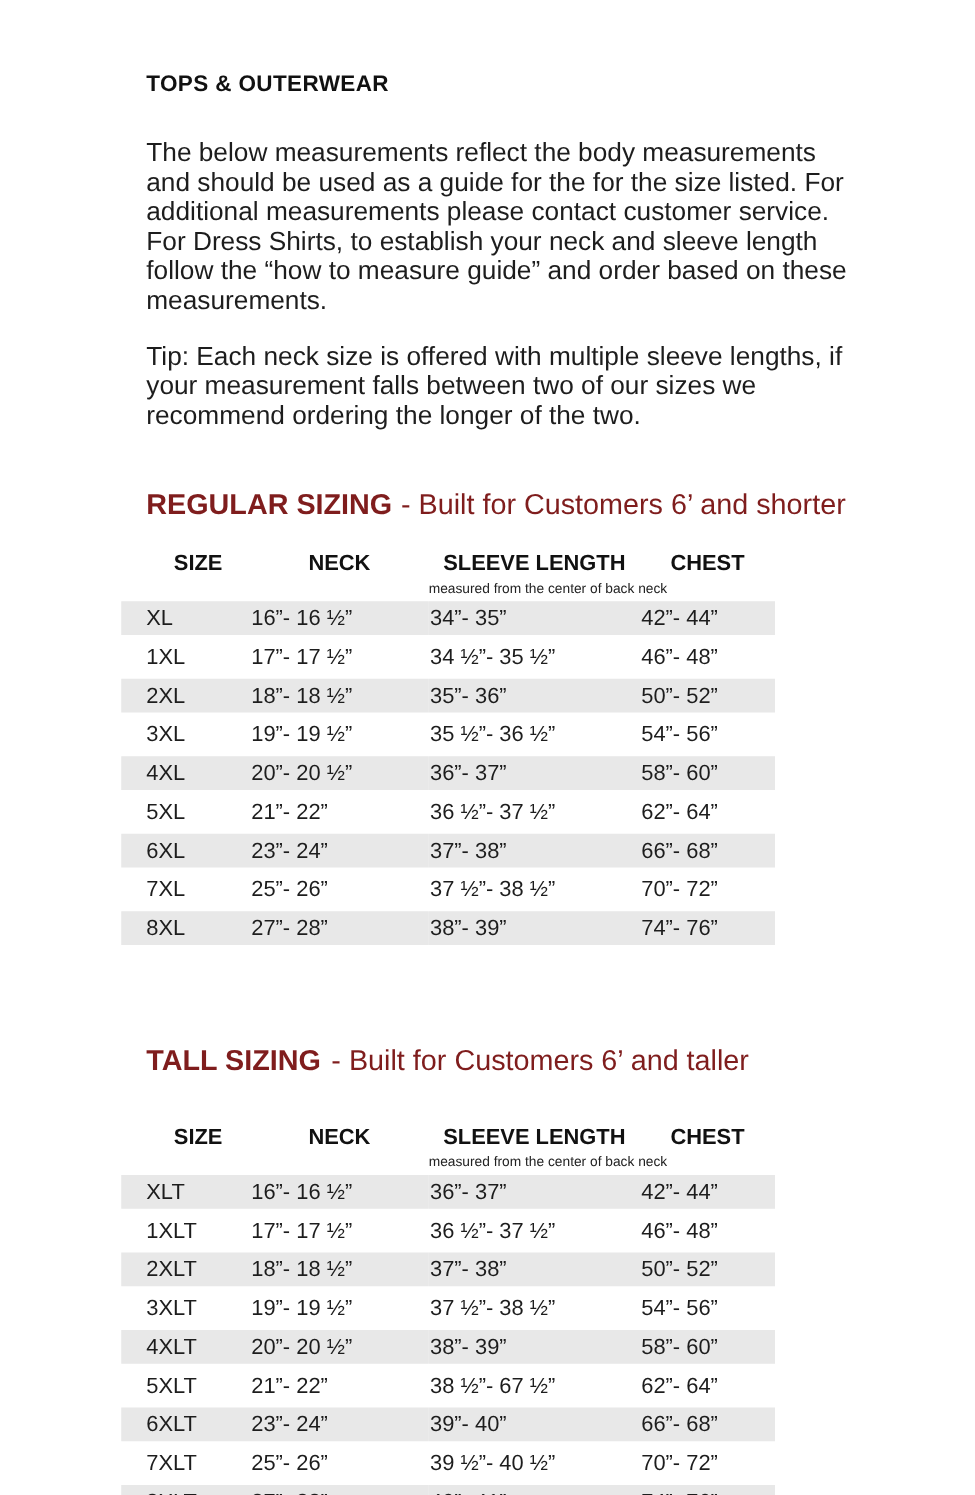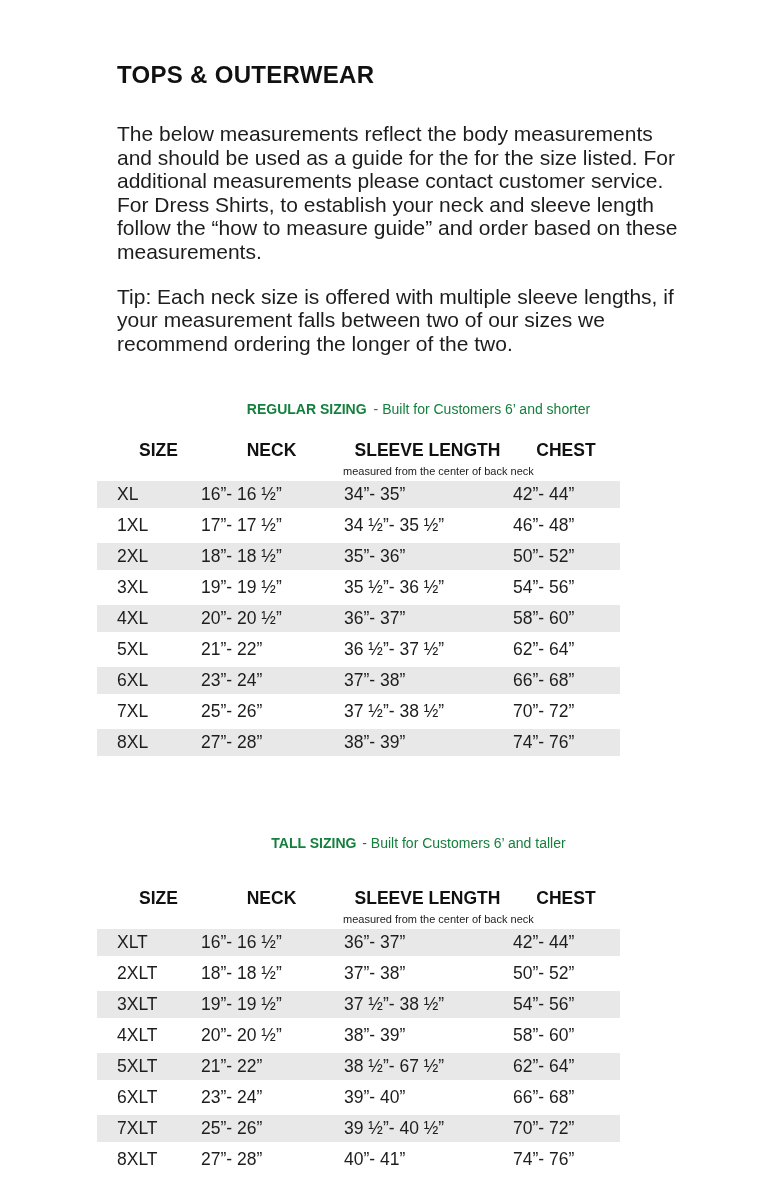--- a/index.html
+++ b/index.html
@@ -6,31 +6,31 @@
   body {
     width: 780px; height: 1196px;
     background: #ffffff;
     color: #1d1d1d;
     font-family: "Liberation Sans", sans-serif;
     overflow: hidden;
   }
   .page { padding: 45px 60px 0 117px; }
 
   .page-title {
-    font-size: 24px; font-weight: 700; color: #111111; letter-spacing: .3px;
+    font-size: 18px; font-weight: 700; color: #111111; letter-spacing: .3px;
   }
   .para {
     margin-top: 33px;
     font-size: 21px; line-height: 23.6px;
     max-width: 566px;
     color: #1d1d1d;
   }
   .para.tip { margin-top: 21px; }
 
-  .section-heading { font-size: 14px; color: #15803d; text-align: center; }
+  .section-heading { font-size: 23px; color: #7f1d1d; }
   .section-heading .bold { font-weight: 700; }
   .section-heading .rest { font-weight: 400; }
   .heading-regular { margin-top: 46px; }
   .heading-regular .rest { margin-left: 7px; }
   .heading-tall { margin-top: 75px; }
   .heading-tall .rest { margin-left: 2px; }
 
   table.size-table {
     border-collapse: separate;
     border-spacing: 0 4px;
@@ -180,20 +180,26 @@
       </tr>
     </thead>
     <tbody>
         <tr>
           <td>XLT</td>
           <td>16”- 16 ½”</td>
           <td>36”- 37”</td>
           <td>42”- 44”</td>
         </tr>
         <tr>
+          <td>1XLT</td>
+          <td>17”- 17 ½”</td>
+          <td>36 ½”- 37 ½”</td>
+          <td>46”- 48”</td>
+        </tr>
+        <tr>
           <td>2XLT</td>
           <td>18”- 18 ½”</td>
           <td>37”- 38”</td>
           <td>50”- 52”</td>
         </tr>
         <tr>
           <td>3XLT</td>
           <td>19”- 19 ½”</td>
           <td>37 ½”- 38 ½”</td>
           <td>54”- 56”</td>

